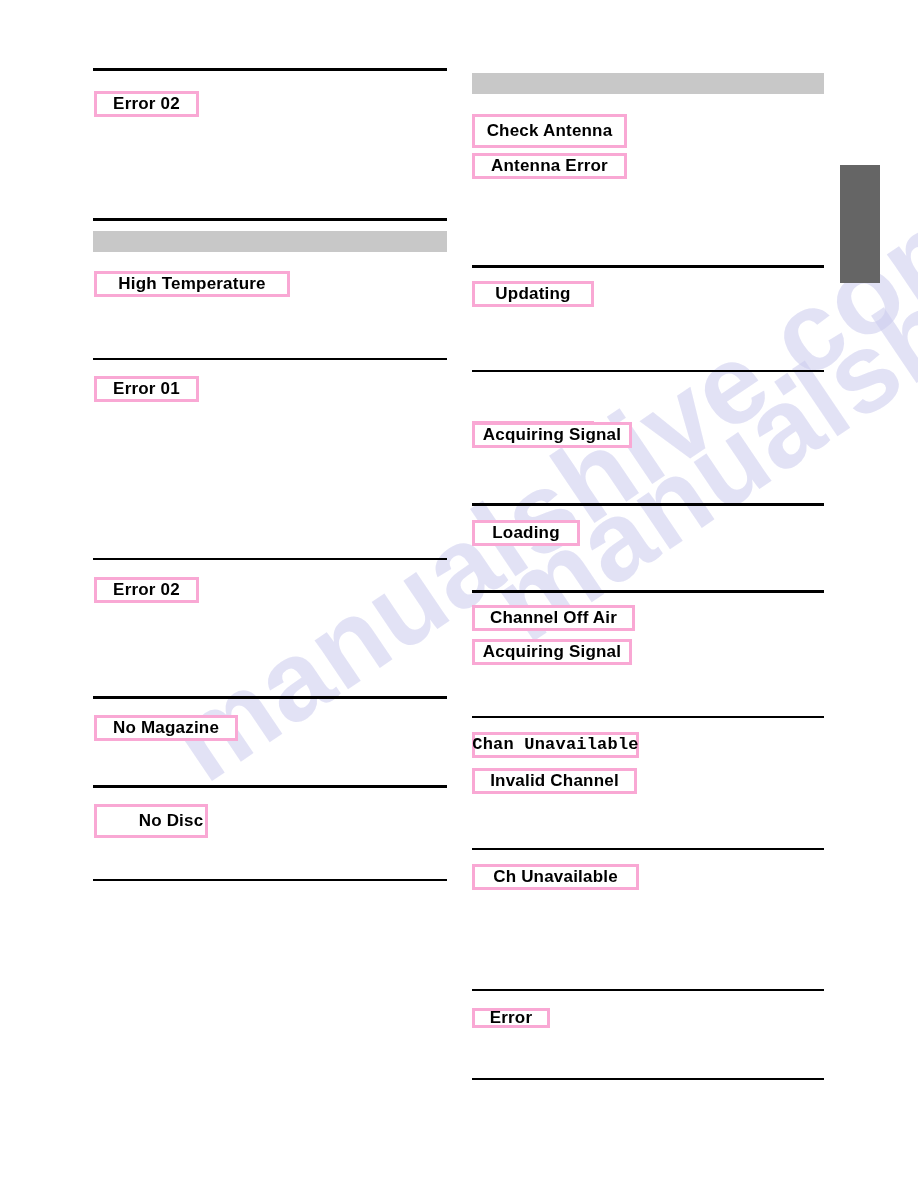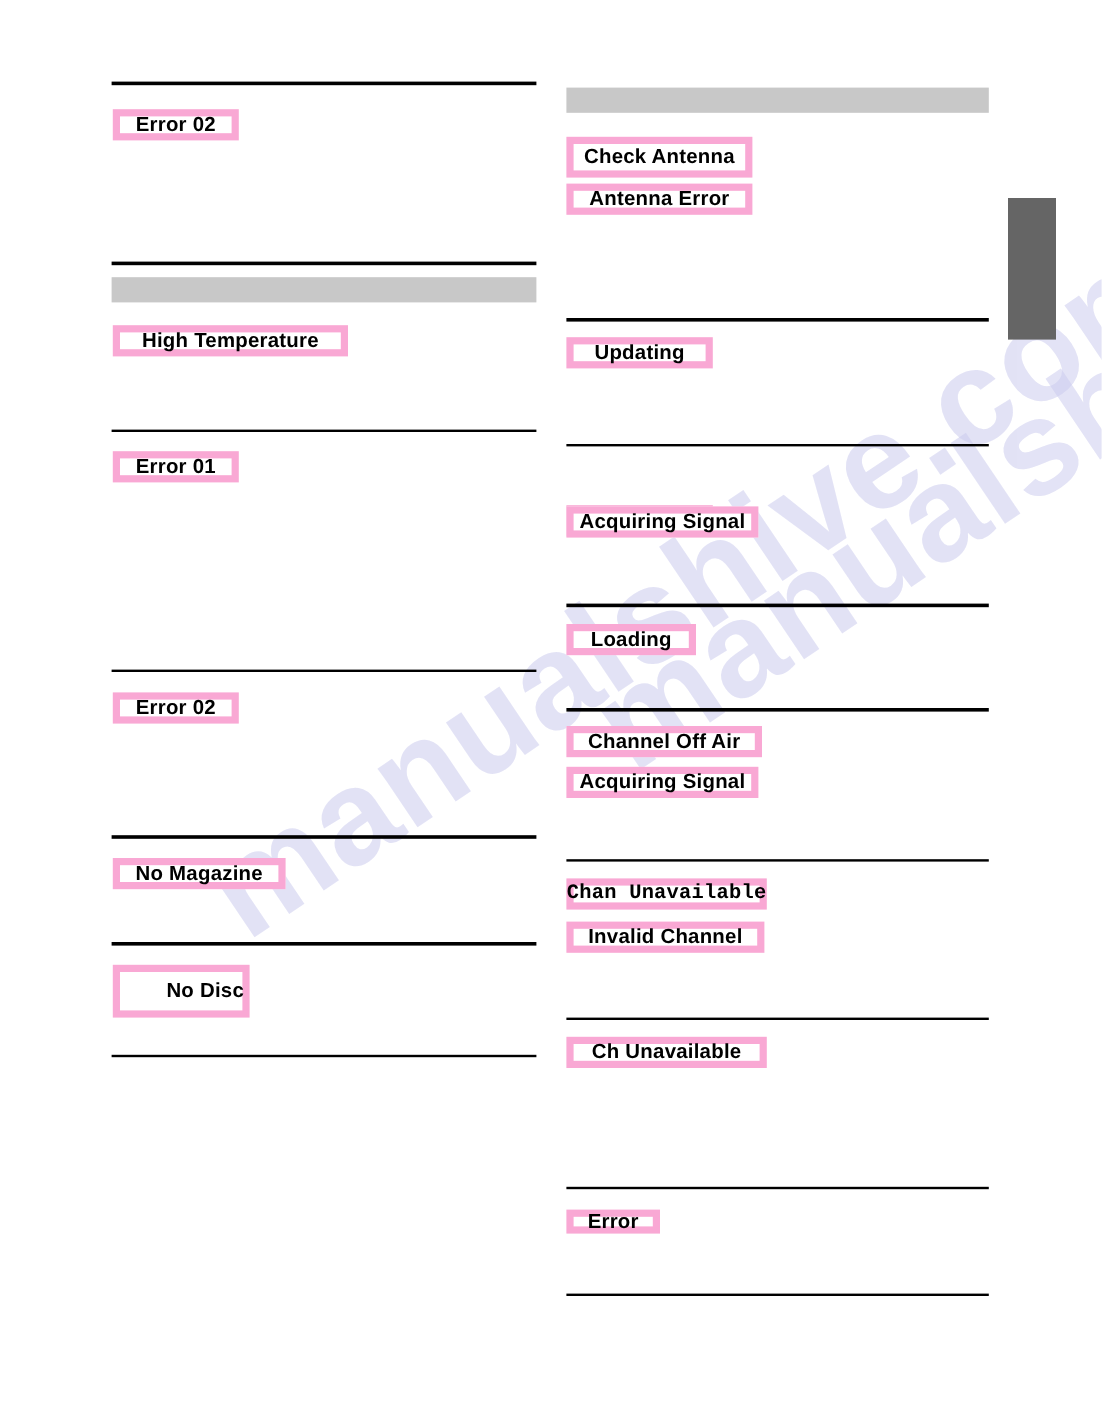--- a/index.html
+++ b/index.html
@@ -72,21 +72,21 @@
   .band {
     position: absolute;
     background: #c8c8c8;
     z-index: 9;
   }
 
   
   .dbox {
     position: absolute;
     box-sizing: border-box;
-    border: 6px solid #f9a8d4;
+    border: 3px solid #f9a8d4;
     background: #ffffff;
     display: flex;
     align-items: center;
     justify-content: center;
     font-weight: 700;
     font-size: 17px;
     line-height: 1.08;
     letter-spacing: .2px;
     text-align: left;
     z-index: 12;
@@ -145,21 +145,21 @@
   </div>
 
   <div class="rule thick" style="left:93px; top:696px; width:354px;"></div>
 
   <div class="dbox" style="left:94px; top:715px; width:144px; height:26px;">
     <span class="ln">No Magazine</span>
   </div>
 
   <div class="rule thick" style="left:93px; top:785px; width:354px;"></div>
 
-  <div class="dbox" style="left:94px; top:804px; width:114px; height:44px;padding-left:44px;">
+  <div class="dbox" style="left:94px; top:804px; width:114px; height:34px;padding-left:44px;">
     <span class="ln">No Disc</span>
   </div>
 
   <div class="rule thin" style="left:93px; top:879px; width:354px;"></div>
 
   <div class="band" style="left:472px; top:73px; width:352px; height:21px;">
     <span></span>
   </div>
 
   <div class="dbox" style="left:472px; top:114px; width:155px; height:34px;">

